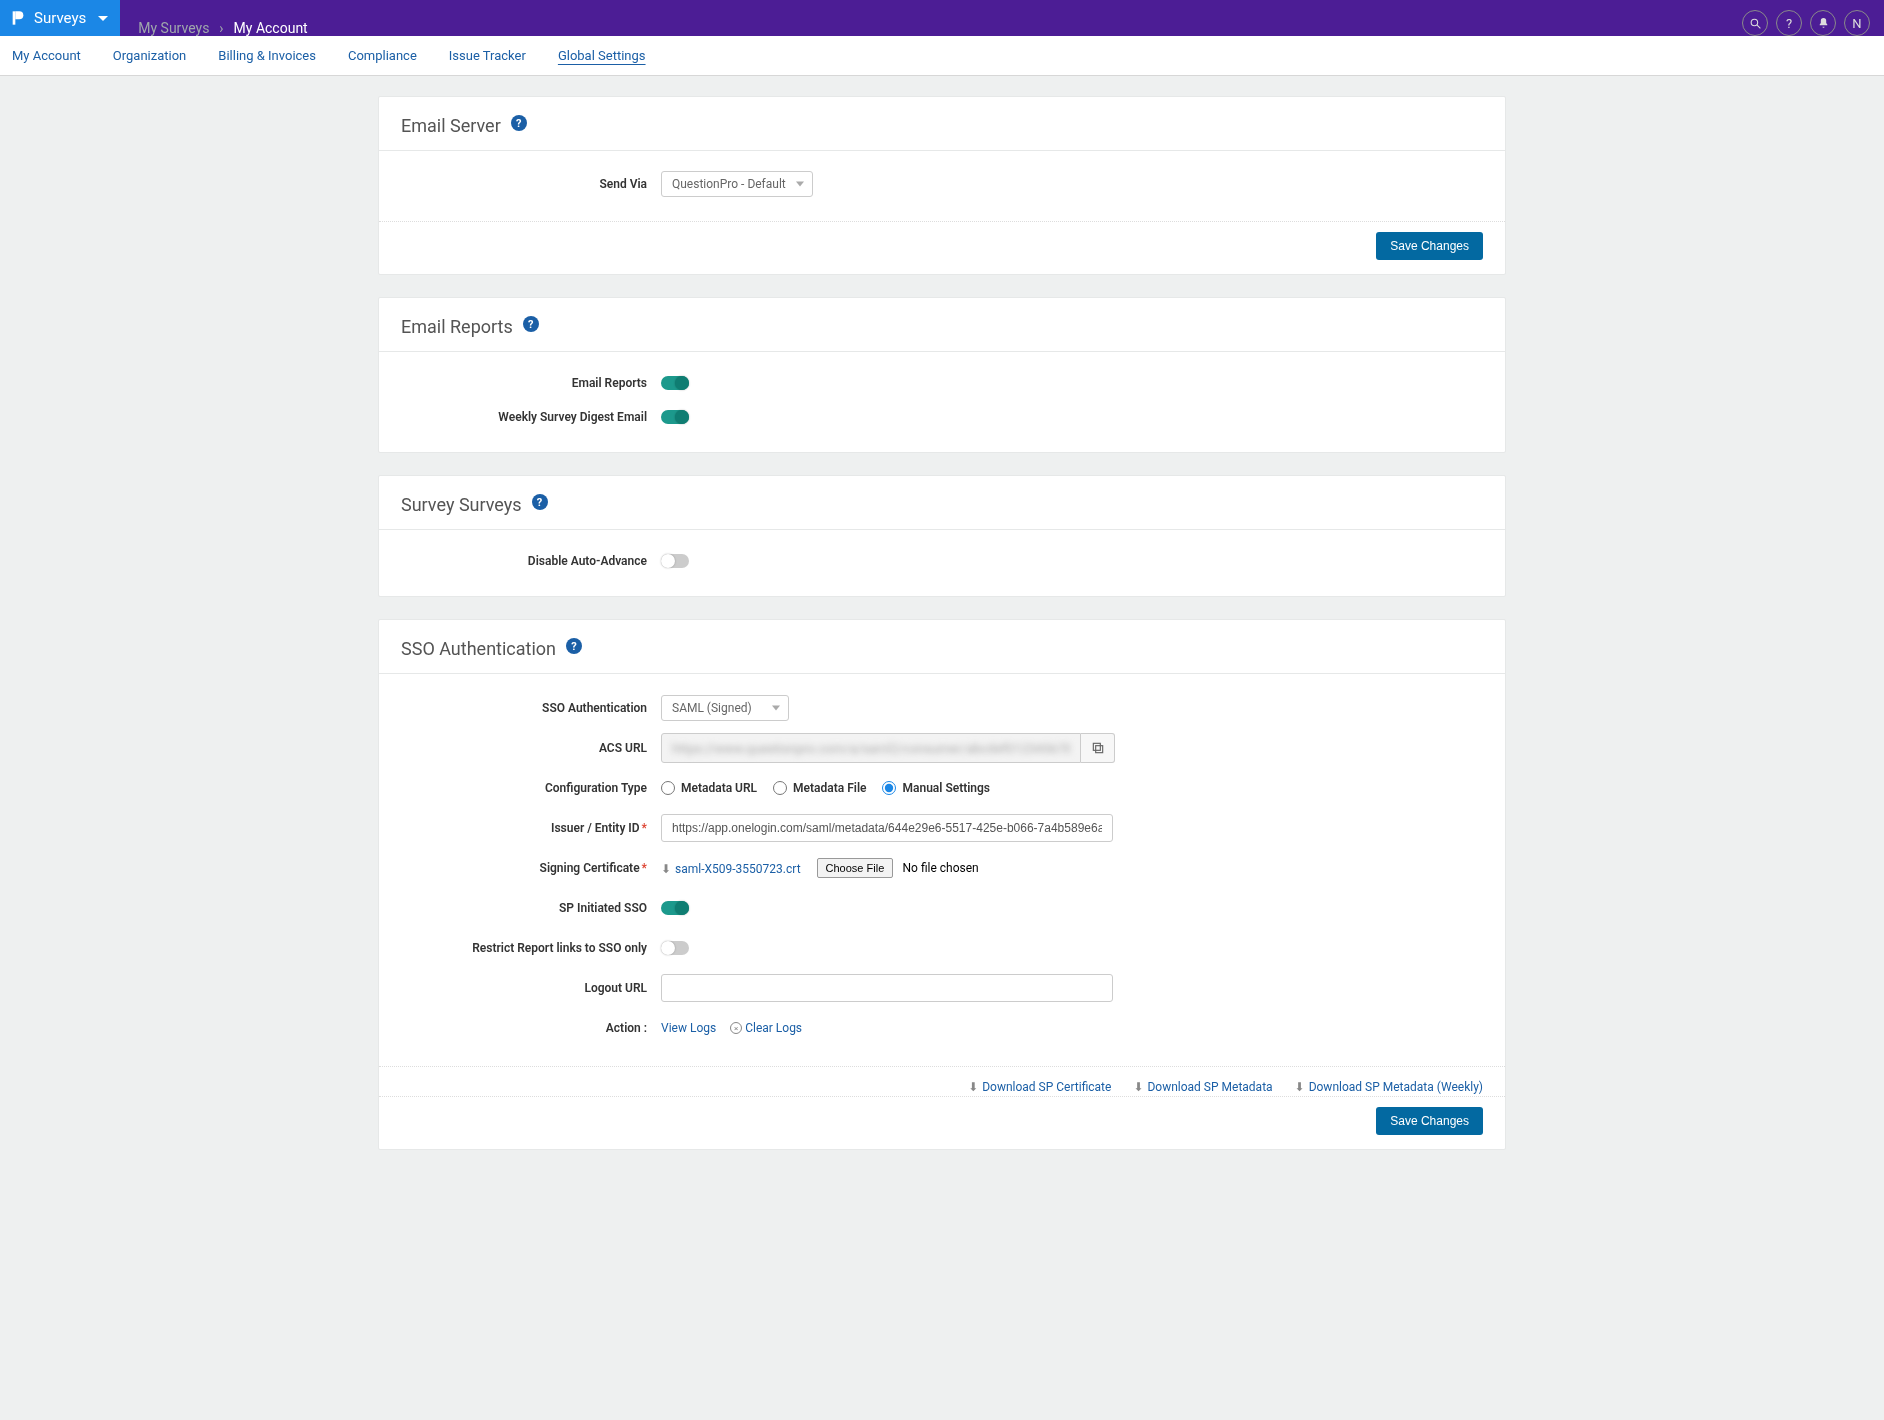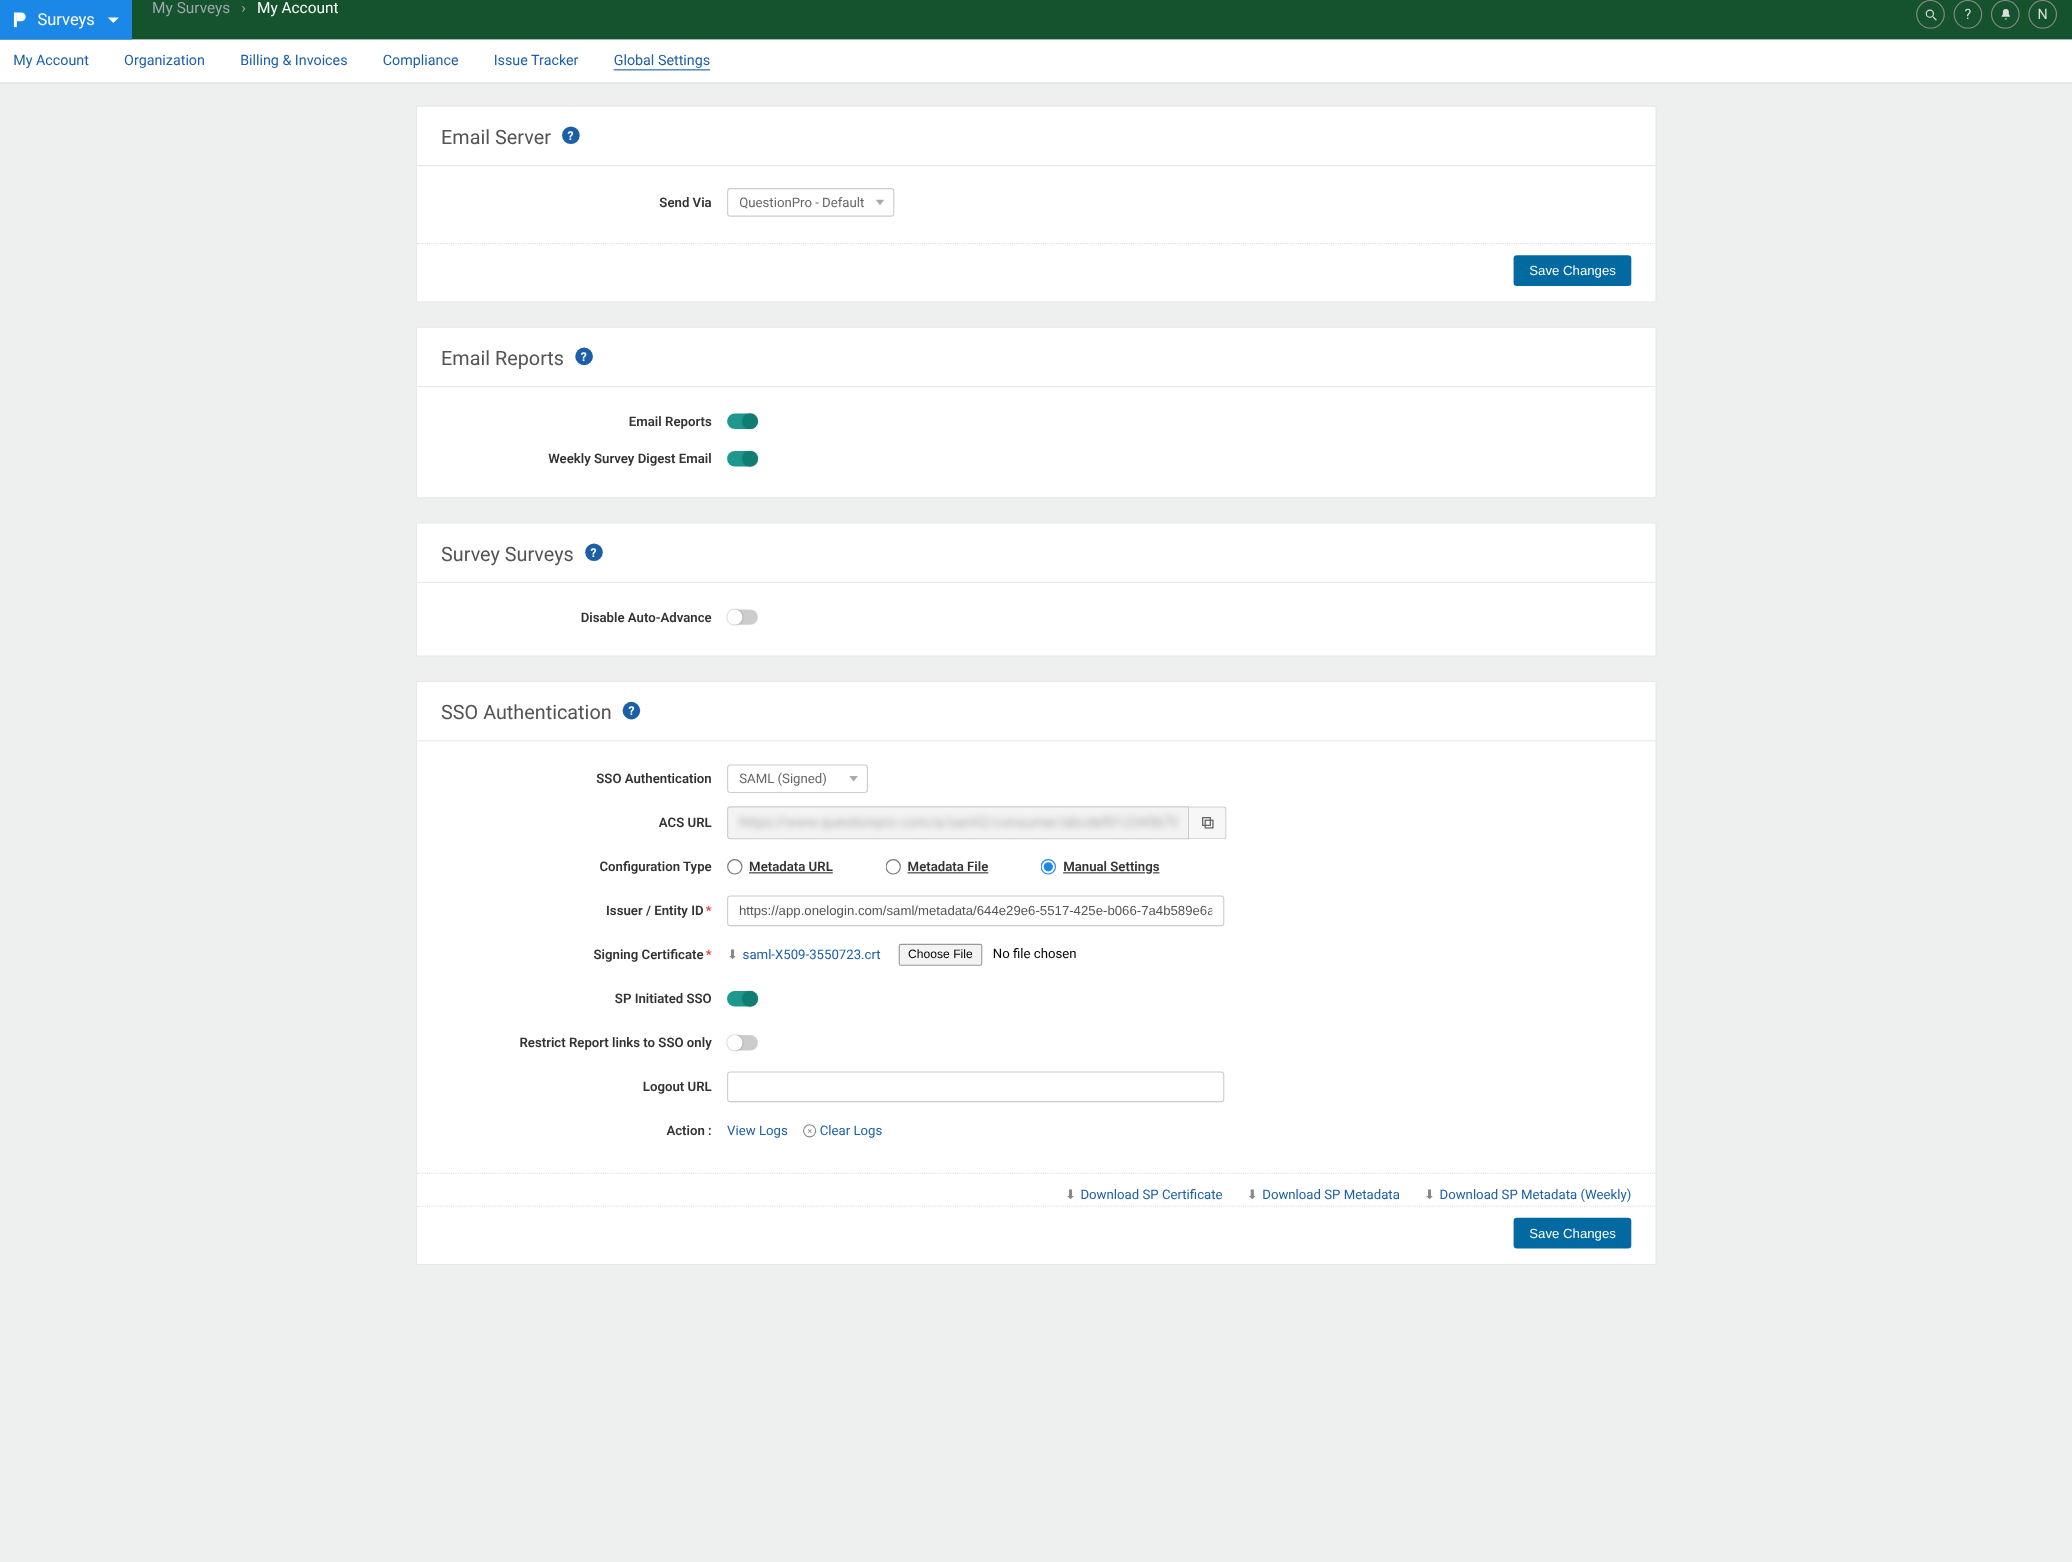--- a/index.html
+++ b/index.html
@@ -1,17 +1,17 @@
 <!DOCTYPE html>
 <html><head>
 <meta charset="utf-8">
 <style>
 * { box-sizing: border-box; margin: 0; padding: 0; }
 body { font-family: -apple-system, BlinkMacSystemFont, "Segoe UI", Roboto, Arial, sans-serif; font-size: 13px; background: #eef0f0; color: #333; }
-.topbar { background: #14532d; height: 36px; display: flex; align-items: flex-start; color: #fff; }
+.topbar { background: #4c1d95; height: 36px; display: flex; align-items: flex-end; color: #fff; }
 .brand { background: #1b87e6; height: 36px; display: flex; align-items: center; padding: 0 12px 0 10px; gap: 8px; }
 .brand-logo { width: 16px; height: 16px; }
 .brand-label { font-size: 15px; }
 .caret-down { width: 0; height: 0; border-left: 5px solid transparent; border-right: 5px solid transparent; border-top: 5px solid #fff; display:inline-block; margin-left:4px;}
 .breadcrumb { padding-left: 18px; display: flex; align-items: center; gap: 10px; font-size: 14px; }
 .breadcrumb .bc-link { color: #9fa6ac; text-decoration: none; cursor:pointer;}
 .breadcrumb .bc-sep { color: #9fa6ac; }
 .breadcrumb .bc-current { color: #fff; }
 .topbar-right { margin-left: auto; display: flex; gap: 8px; padding-right: 14px; }
 .circle-btn { width: 26px; height: 26px; border: 1px solid #8a8a8a; border-radius: 50%; display: flex; align-items: center; justify-content: center; color: #ddd; cursor: pointer; font-size: 13px;}
@@ -35,21 +35,21 @@
 .input-wide { width:452px;}
 .readonly-field { background: #f3f3f3; border:1px solid #ccc; border-radius:3px 0 0 3px; height:30px; display:flex; align-items:center; padding:0 10px; width:420px;}
 .blur { filter: blur(3px); color:#aaa;}
 .copy-btn { width:34px; height:30px; border:1px solid #ccc; border-left:none; border-radius:0 3px 3px 0; background:#f7f7f7; display:flex;align-items:center;justify-content:center; cursor:pointer; color:#555;}
 .toggle { width:28px; height:14px; border-radius:14px; background:#ccc; position:relative; cursor:pointer; display:inline-block;}
 .toggle::after { content:""; position:absolute; width:14px;height:14px;border-radius:50%;background:#fff; box-shadow:0 0 2px rgba(0,0,0,.3); left:0; top:0;}
 .toggle.on { background:#1c998c;}
 .toggle.on::after { left:14px; background:#0f7d72;}
 .panel-foot { padding: 10px 22px 14px 22px; display:flex; justify-content:flex-end; border-top:1px dotted #ddd;}
 .btn-primary { background:#0369a1; color:#fff; border:none; border-radius:3px; padding:7px 14px; font-size:12px; cursor:pointer;}
-.radio-group { display:flex; gap:48px;text-decoration:underline;}
+.radio-group { display:flex; gap:16px;}
 .radio-item { display:flex; align-items:center; gap:6px; font-size:12px; font-weight:600; cursor:pointer;}
 input[type=radio]{accent-color:#1b87e6; width:14px;height:14px;}
 .link { color:#1b5fa6; font-size:12px; cursor:pointer; text-decoration:none;}
 .dl-icon { color:#888; font-size:12px; margin-right:4px;}
 .file-btn { border:1px solid #999; background:#f3f3f3; padding:3px 8px; font-size:11px; cursor:pointer; border-radius:2px;}
 .file-label { font-size:12px; color:#000000; margin-left:6px;}
 .downloads { display:flex; justify-content:flex-end; gap:22px; padding:12px 22px 2px 22px; border-top:1px dotted #ddd;}
 .clear-x { display:inline-flex; width:12px;height:12px;border:1px solid #888;border-radius:50%;align-items:center;justify-content:center;font-size:8px;color:#888;margin-right:3px;}
 .actions-row { display:flex; align-items:center;}
 .actions-row .label{font-weight:600;}

